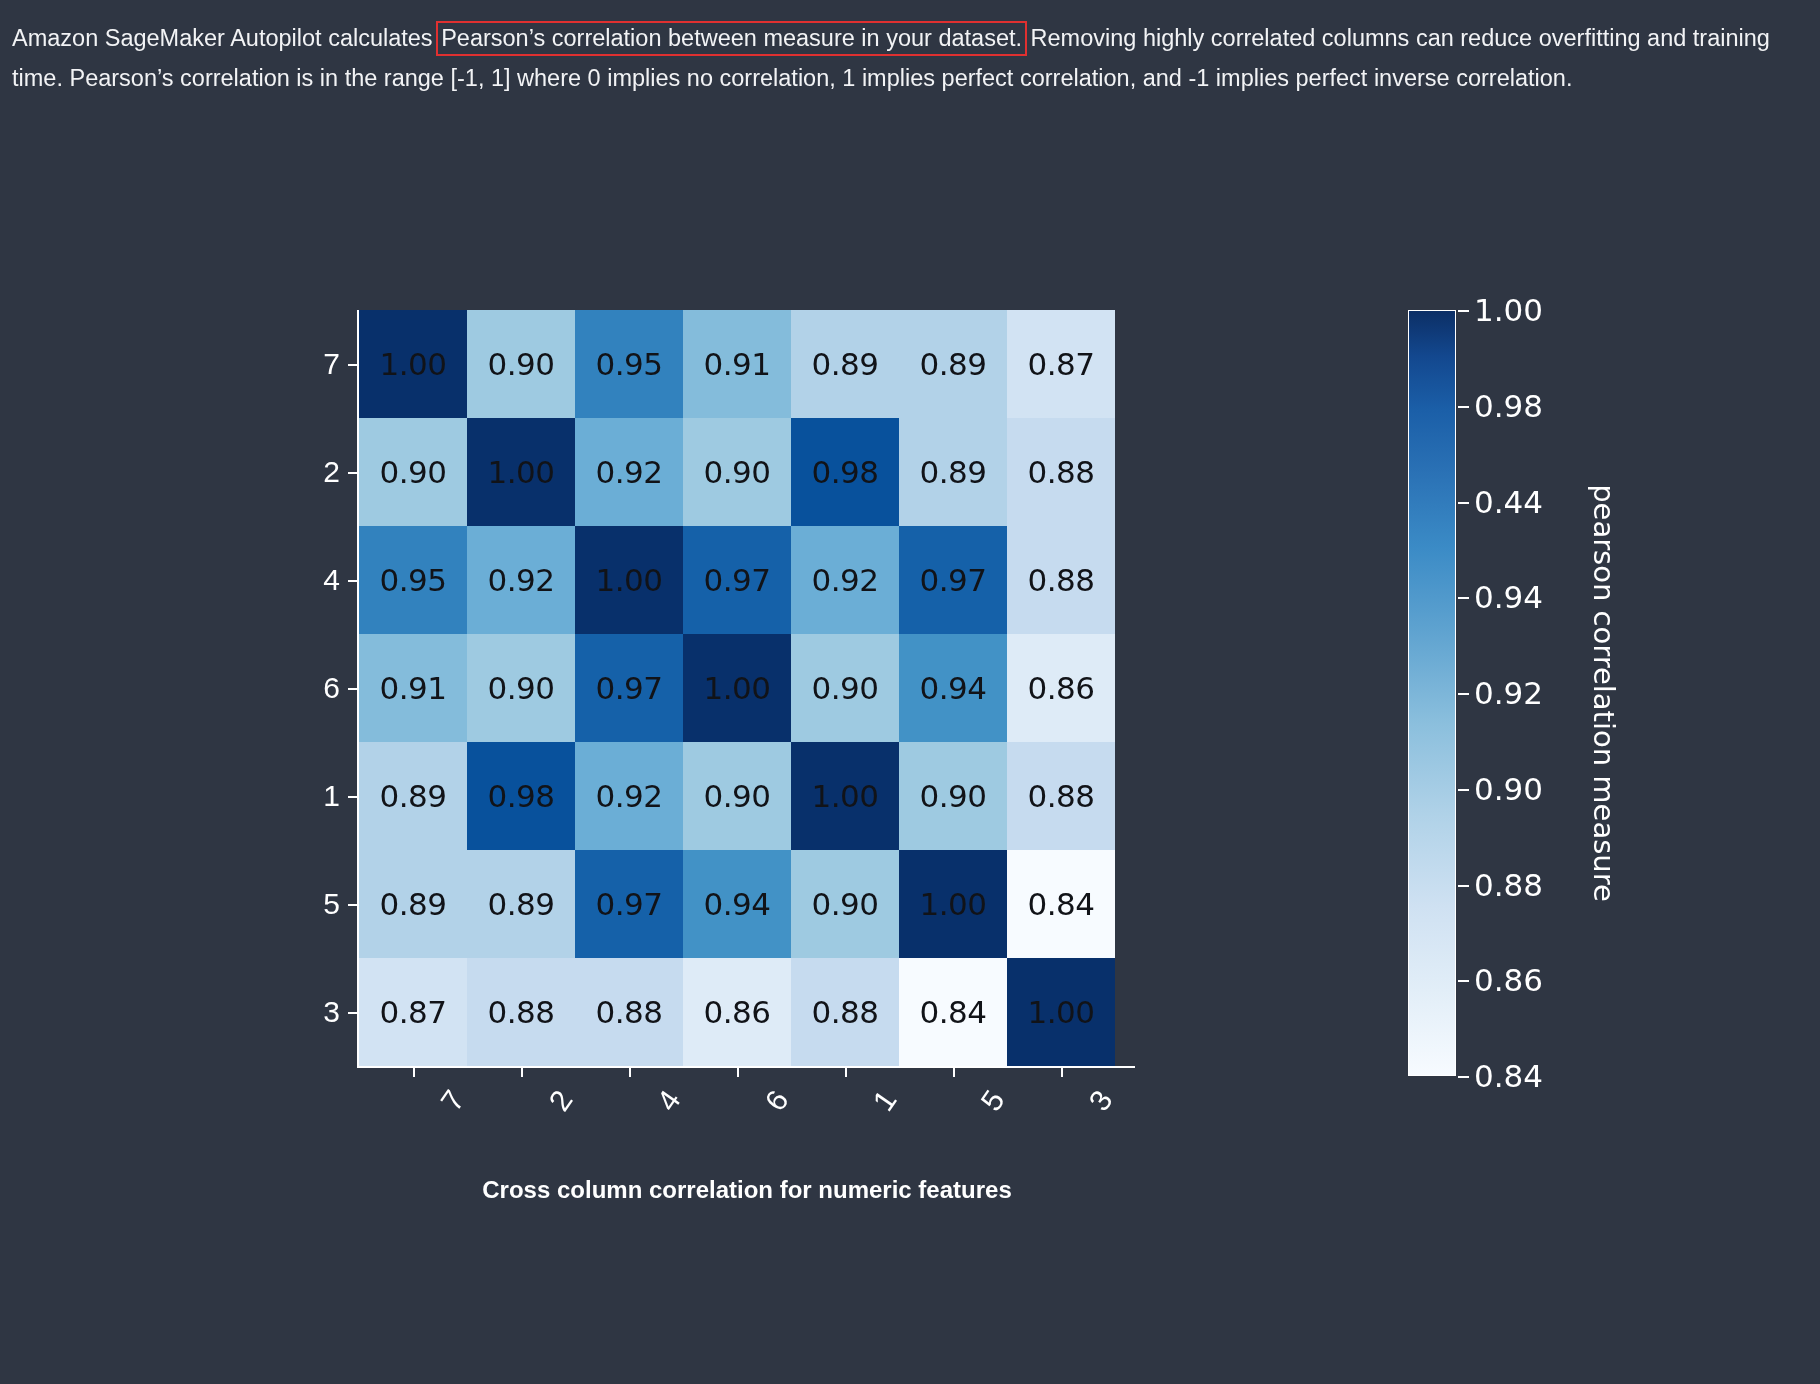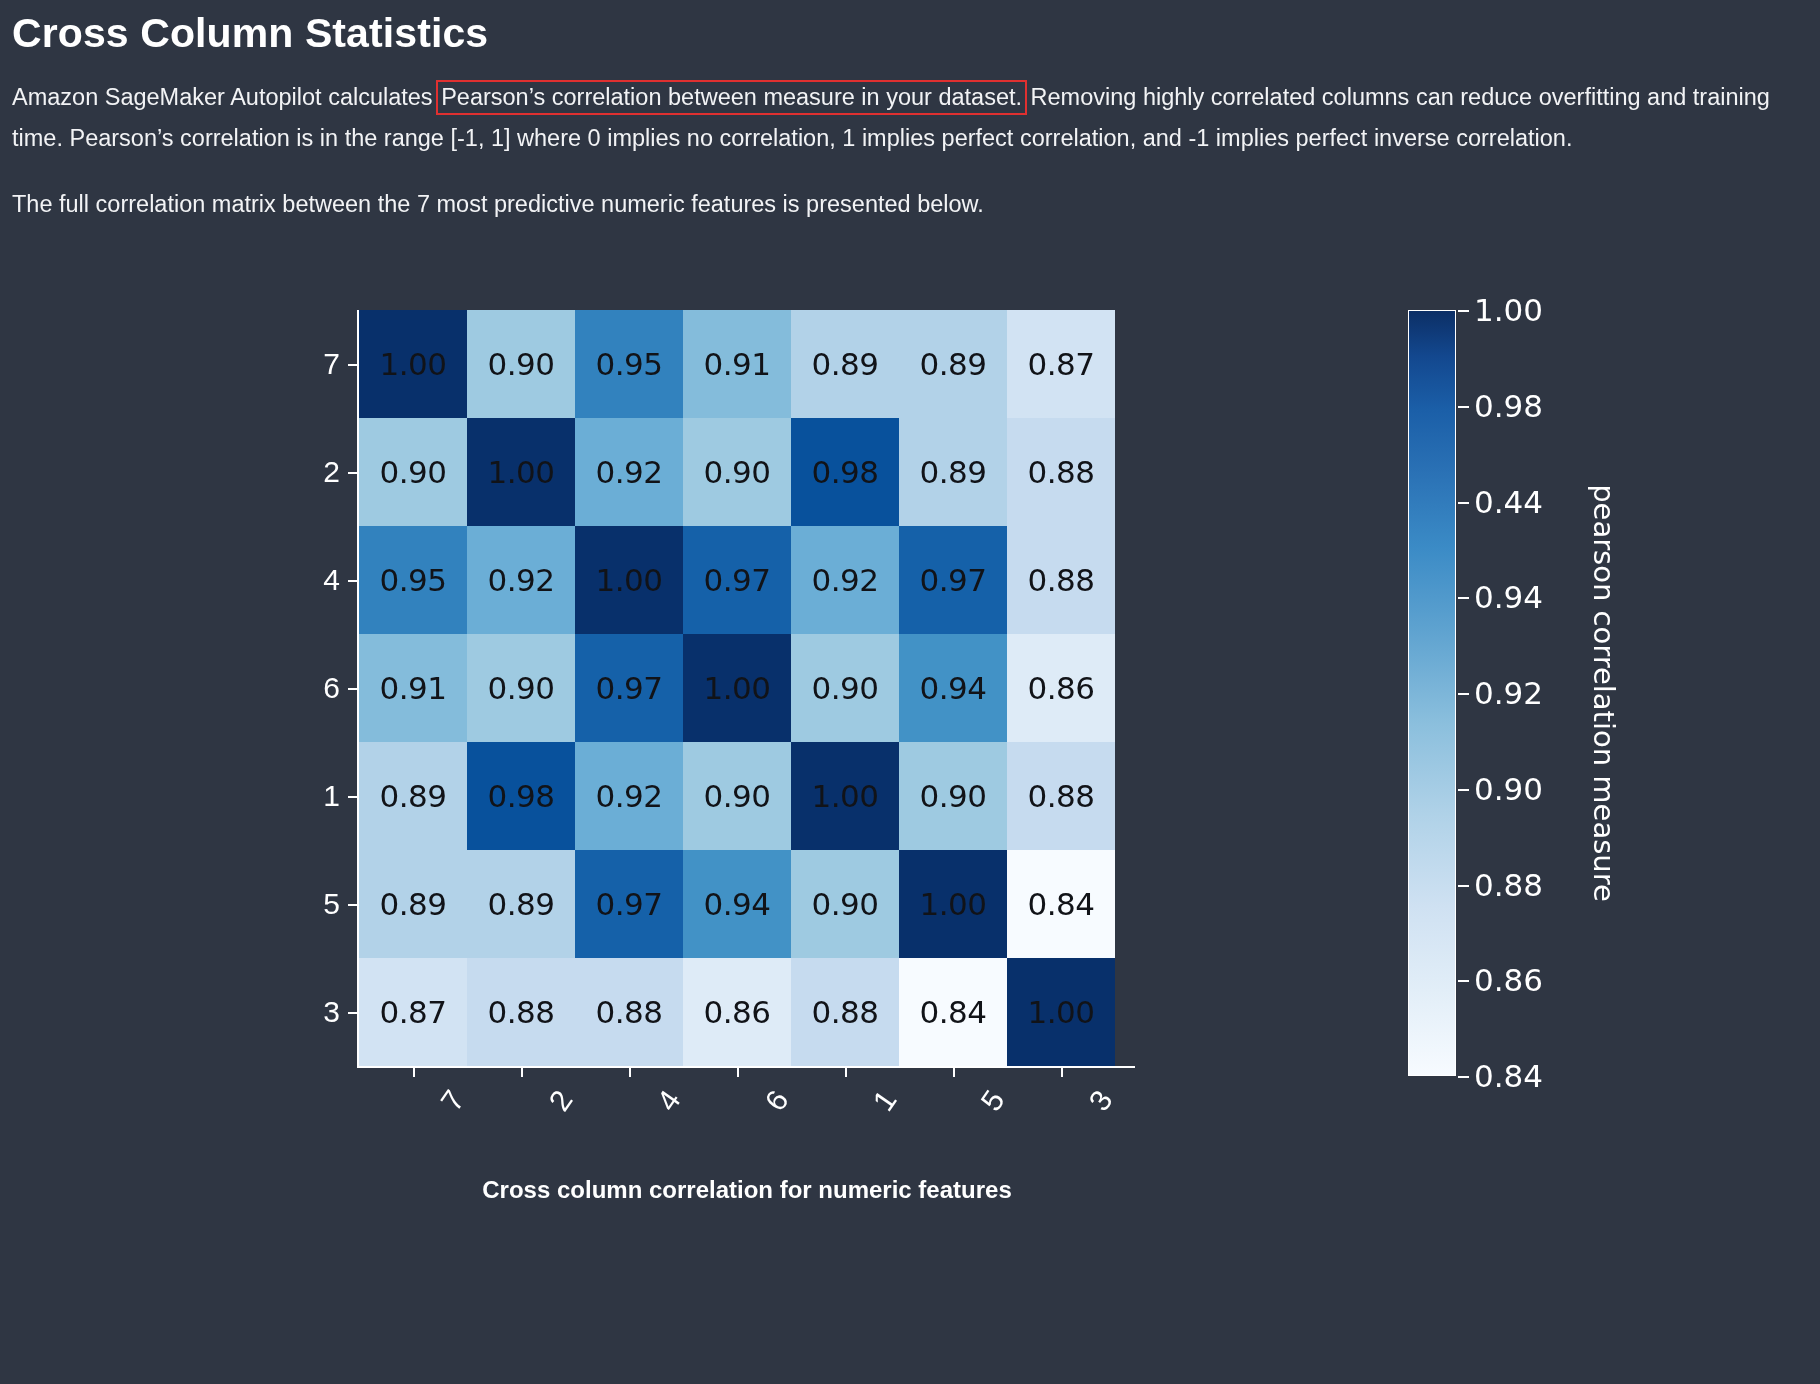--- a/index.html
+++ b/index.html
@@ -170,25 +170,23 @@
     white-space: nowrap;
     transform: translate(-50%, -50%) rotate(90deg);
     font-family: "DejaVu Sans", sans-serif;
   }
 </style>
 </head>
 <body>
 
 <div class="page">
 
-  <h1 class="title">Cross Column Statistics</h1>
 
   <p class="para"><span>Amazon SageMaker Autopilot calculates </span><span class="hl">Pearson’s correlation between measure in your dataset.</span><span> Removing highly correlated columns can reduce overfitting and training time. Pearson’s correlation is in the range [-1, 1] where 0 implies no correlation, 1 implies perfect correlation, and -1 implies perfect inverse correlation.</span></p>
 
-  <p class="para para2">The full correlation matrix between the 7 most predictive numeric features is presented below.</p>
 
   <div class="figure">
     <div class="plot-wrap">
 
       <div class="ylabels">
           <div class="ylabel">7</div>
           <div class="ylabel">2</div>
           <div class="ylabel">4</div>
           <div class="ylabel">6</div>
           <div class="ylabel">1</div>

